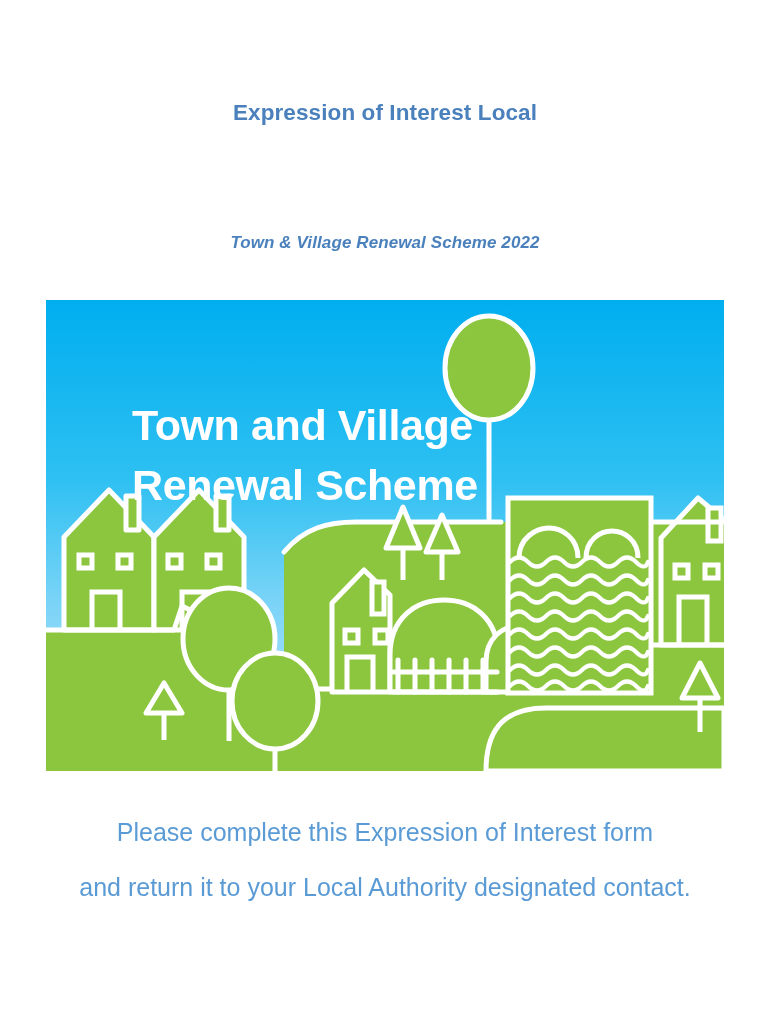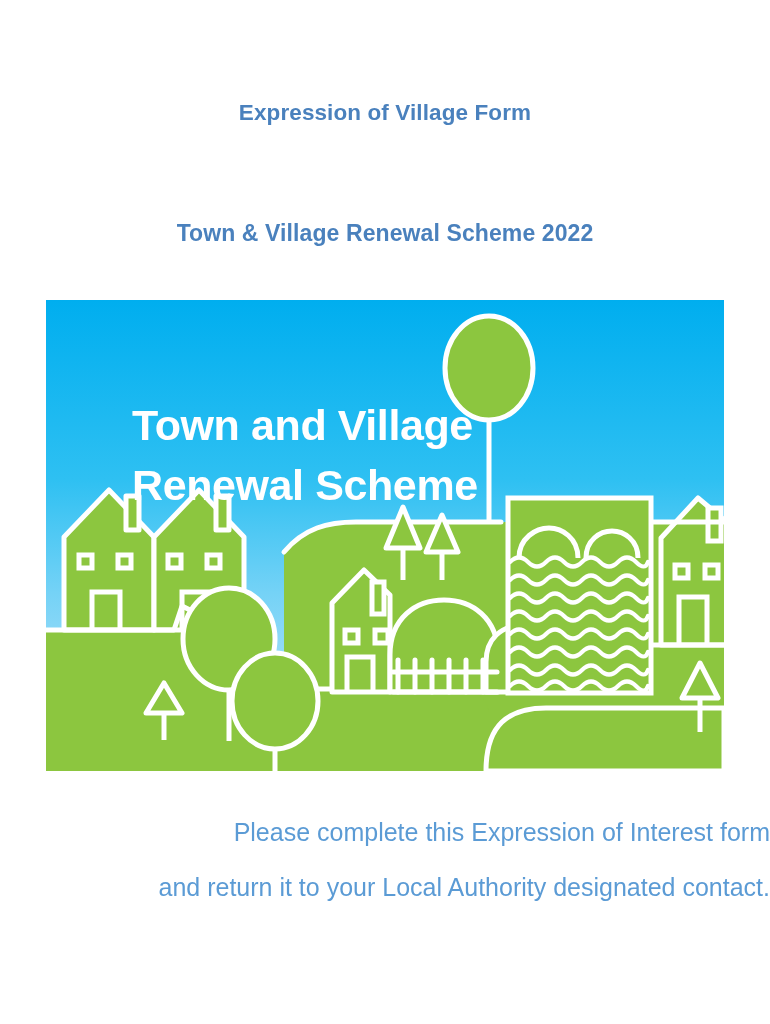--- a/index.html
+++ b/index.html
@@ -32,23 +32,24 @@
     color: #4a81bd;
     font-weight: bold;
     letter-spacing: 0.1px;
   }
   #heading-1 {
     top: 99px;
     font-size: 22.5px;
     line-height: 28px;
   }
   #heading-2 {
-    top: 218px;
-    font-size: 23px;
+    top: 228px;
+    font-size: 17px;
     line-height: 30px;
+    font-style: italic;
   }
 
   
   .banner {
     position: absolute;
     left: 46px;
     top: 300px;
     width: 678px;
     height: 471px;
     overflow: hidden;
@@ -64,35 +65,35 @@
     font-size: 43px;
     fill: #ffffff;
     letter-spacing: -0.4px;
   }
 
   
   .footer-note {
     position: absolute;
     left: 0;
     width: 770px;
-    text-align: right;
+    text-align: center;
     color: #5b9bd5;
     font-size: 25px;
     line-height: 55px;
     font-weight: normal;
   }
   #footer-line-1 { top: 805px; }
   #footer-line-2 { top: 860px; }
 </style>
 </head>
 <body>
 
 <div class="page">
 
-  <div class="doc-heading" id="heading-1">Expression of Village Form</div>
+  <div class="doc-heading" id="heading-1">Expression of Interest Local</div>
 
   <div class="doc-heading" id="heading-2">Town &amp; Village Renewal Scheme 2022</div>
 
   <div class="banner">
     <svg class="banner-svg" viewBox="0 0 678 471" xmlns="http://www.w3.org/2000/svg">
       <defs>
         <linearGradient id="skyGrad" x1="0" y1="0" x2="0" y2="1">
           <stop offset="0%" stop-color="#00aeef"></stop>
           <stop offset="38%" stop-color="#2ec0f2"></stop>
           <stop offset="62%" stop-color="#74d2f6"></stop>

